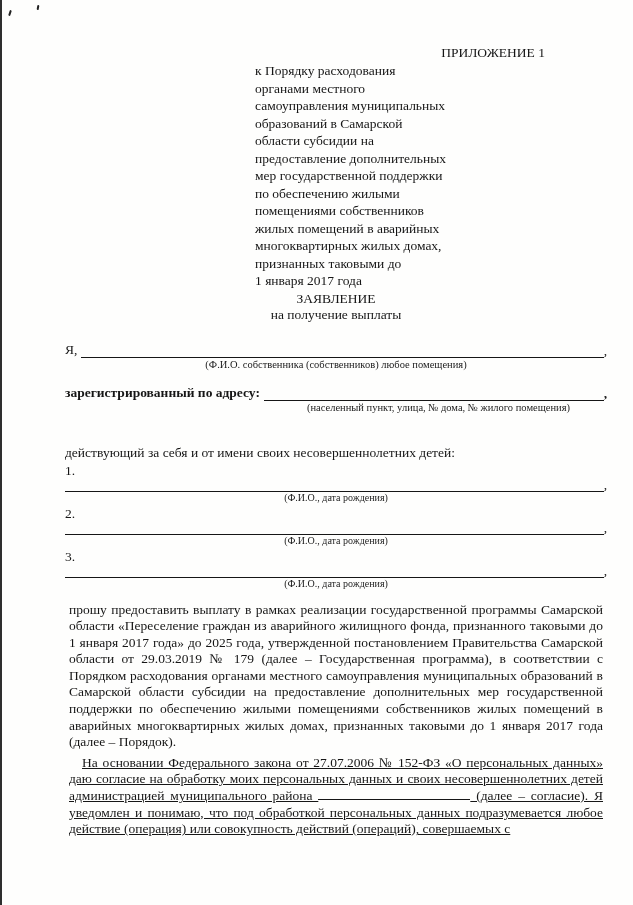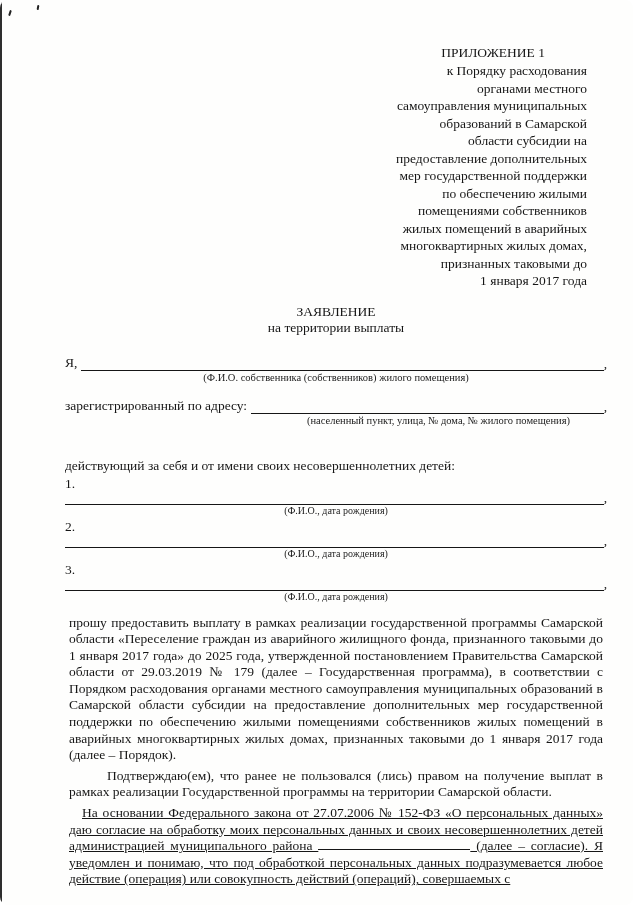--- a/index.html
+++ b/index.html
@@ -7,43 +7,42 @@
     position:relative;
     width:633px; height:905px;
     background:#fefefdff;
     background-color:#fefefd;
     box-sizing:border-box;
     padding:44px 26px 16px 65px;
     font-family:"Liberation Serif", serif;
     font-size:13.5px;
     color:#161616;
     overflow:hidden;
-    border-radius:8px;
   }
   .scan-edge { position:absolute; left:0; top:0; width:2px; height:905px; background:#2e2e2e; }
   .scan-mark { position:absolute; background:#222; border-radius:2px; }
   .mark-a { left:9px; top:10px; width:2px; height:6px; transform:rotate(18deg); }
   .mark-b { left:37px; top:5px; width:2px; height:5px; transform:rotate(10deg); }
 
   .appendix { text-align:right; padding-right:62px; line-height:18px; }
   .header-block {
     width:332px; margin:0 20px 0 auto;
-    text-align:right; white-space:pre-line; line-height:17.5px;
+    text-align:left; white-space:pre-line; line-height:17.5px;
   }
 
-  .doc-title { text-align:center; margin-top:14px; line-height:16.5px; }
+  .doc-title { text-align:center; margin-top:1px; line-height:16.5px; }
 
   .field-row { display:flex; align-items:flex-end; }
   .label { white-space:nowrap; }
   .gap { width:4px; }
   .blank { flex:1 1 auto; border-bottom:1px solid #161616; height:14px; }
   .comma { line-height:15px; }
 
   .row-name { margin-top:18px; }
-  .row-address { margin-top:14px; }
+  .row-address { margin-top:14px;font-weight:bold; }
 
   .caption { font-size:10.5px; line-height:13px; text-align:center; color:#1c1c1c; }
   .caption-row { display:flex;justify-content:space-between; }
   .caption-spacer { width:205px; }
   .caption-flex { flex:1; font-size:10.5px; line-height:13px; text-align:center; color:#1c1c1c; }
 
   .children-intro { margin-top:30px; line-height:17px; }
   .child-number { line-height:15px; margin-top:2px; }
   .child-row .blank { height:12px; }
   .child-row .comma { line-height:14px; }
@@ -75,30 +74,30 @@
 мер государственной поддержки
 по обеспечению жилыми
 помещениями собственников
 жилых помещений в аварийных
 многоквартирных жилых домах,
 признанных таковыми до
 1 января 2017 года</div>
 
   <div class="doc-title">
     <div>ЗАЯВЛЕНИЕ</div>
-    <div>на территории выплаты</div>
+    <div>на получение выплаты</div>
   </div>
 
   <div class="field-row row-name">
     <span class="label">Я,</span>
     <span class="gap"></span>
     <span class="blank"></span>
     <span class="comma">,</span>
   </div>
-  <div class="caption">(Ф.И.О. собственника (собственников) жилого помещения)</div>
+  <div class="caption">(Ф.И.О. собственника (собственников) любое помещения)</div>
 
   <div class="field-row row-address">
     <span class="label">зарегистрированный по адресу:</span>
     <span class="gap"></span>
     <span class="blank"></span>
     <span class="comma">,</span>
   </div>
   <div class="caption-row">
     <span class="caption-spacer"></span>
     <span class="caption-flex">(населенный пункт, улица, № дома, № жилого помещения)</span>
@@ -127,16 +126,15 @@
   <div>
     <div class="child-number">3.</div>
     <div class="field-row child-row">
       <span class="blank"></span>
       <span class="comma">,</span>
     </div>
     <div class="child-caption">(Ф.И.О., дата рождения)</div>
   </div>
 
   <p class="para para-first">прошу предоставить выплату в рамках реализации государственной программы Самарской области «Переселение граждан из аварийного жилищного фонда, признанного таковыми до 1 января 2017 года» до 2025 года, утвержденной постановлением Правительства Самарской области от 29.03.2019 № 179 (далее – Государственная программа), в соответствии с Порядком расходования органами местного самоуправления муниципальных образований в Самарской области субсидии на предоставление дополнительных мер государственной поддержки по обеспечению жилыми помещениями собственников жилых помещений в аварийных многоквартирных жилых домах, признанных таковыми до 1 января 2017 года (далее – Порядок).</p>
-  <p class="para indent-lg">Подтверждаю(ем), что ранее не пользовался (лись) правом на получение выплат в рамках реализации Государственной программы на территории Самарской области.</p>
   <p class="para indent-sm"><span>На основании Федерального закона от 27.07.2006 № 152-ФЗ «О персональных данных» даю согласие на обработку моих персональных данных и своих несовершеннолетних детей администрацией муниципального района </span><span class="inline-blank"></span><span> (далее – согласие). Я уведомлен и понимаю, что под обработкой персональных данных подразумевается любое действие (операция) или совокупность действий (операций), совершаемых с</span></p>
 
 </div>
 
 </body></html>

